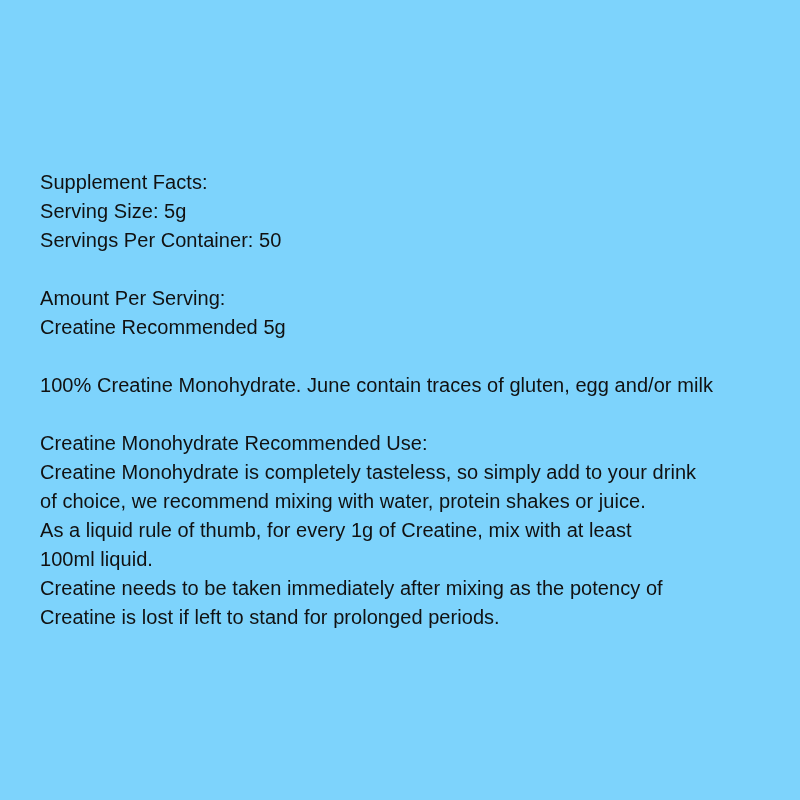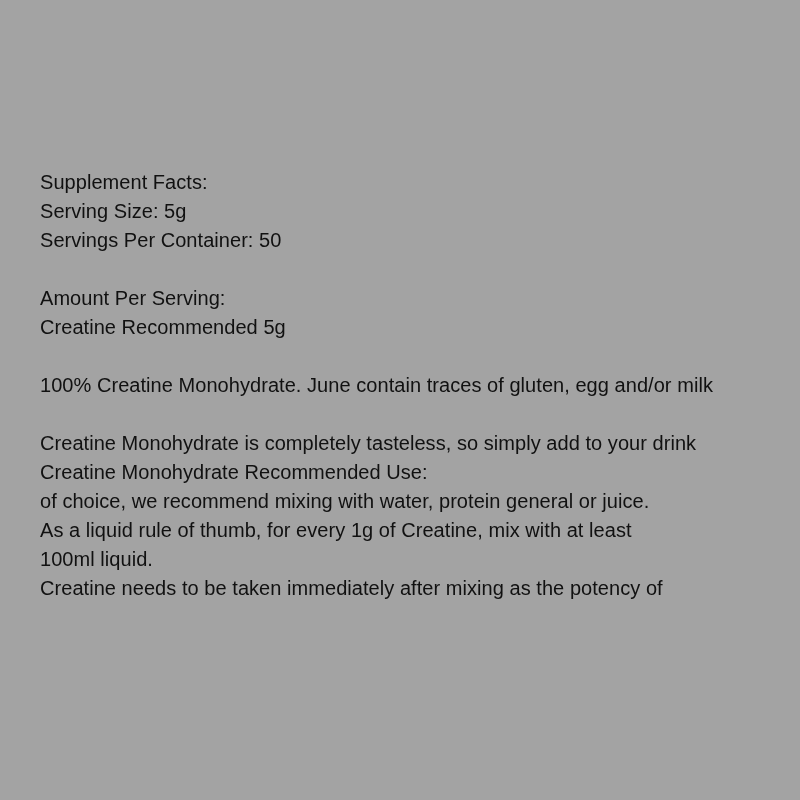--- a/index.html
+++ b/index.html
@@ -7,21 +7,21 @@
       padding: 0;
       width: 800px;
       height: 800px;
       background: #ffffff;
       overflow: hidden;
     }
     .page {
       position: relative;
       width: 800px;
       height: 800px;
-      background: #a3a3a3;
+      background: #7dd3fc;
     }
     .content {
       position: absolute;
       left: 40px;
       top: 168px;
       width: 750px;
       font-family: "Liberation Sans", sans-serif;
       font-size: 20px;
       line-height: 29px;
       color: #111111;
@@ -58,22 +58,23 @@
 
     <span class="gap"></span>
 
     <section>
       <span class="line">100% Creatine Monohydrate. June contain traces of gluten, egg and/or milk</span>
     </section>
 
     <span class="gap"></span>
 
     <section>
+      <span class="line">Creatine Monohydrate Recommended Use:</span>
       <span class="line">Creatine Monohydrate is completely tasteless, so simply add to your drink</span>
-      <span class="line">Creatine Monohydrate Recommended Use:</span>
-      <span class="line">of choice, we recommend mixing with water, protein general or juice.</span>
+      <span class="line">of choice, we recommend mixing with water, protein shakes or juice.</span>
       <span class="line">As a liquid rule of thumb, for every 1g of Creatine, mix with at least</span>
       <span class="line">100ml liquid.</span>
       <span class="line">Creatine needs to be taken immediately after mixing as the potency of</span>
+      <span class="line">Creatine is lost if left to stand for prolonged periods.</span>
     </section>
 
   </div>
 </div>
 
 </body></html>

